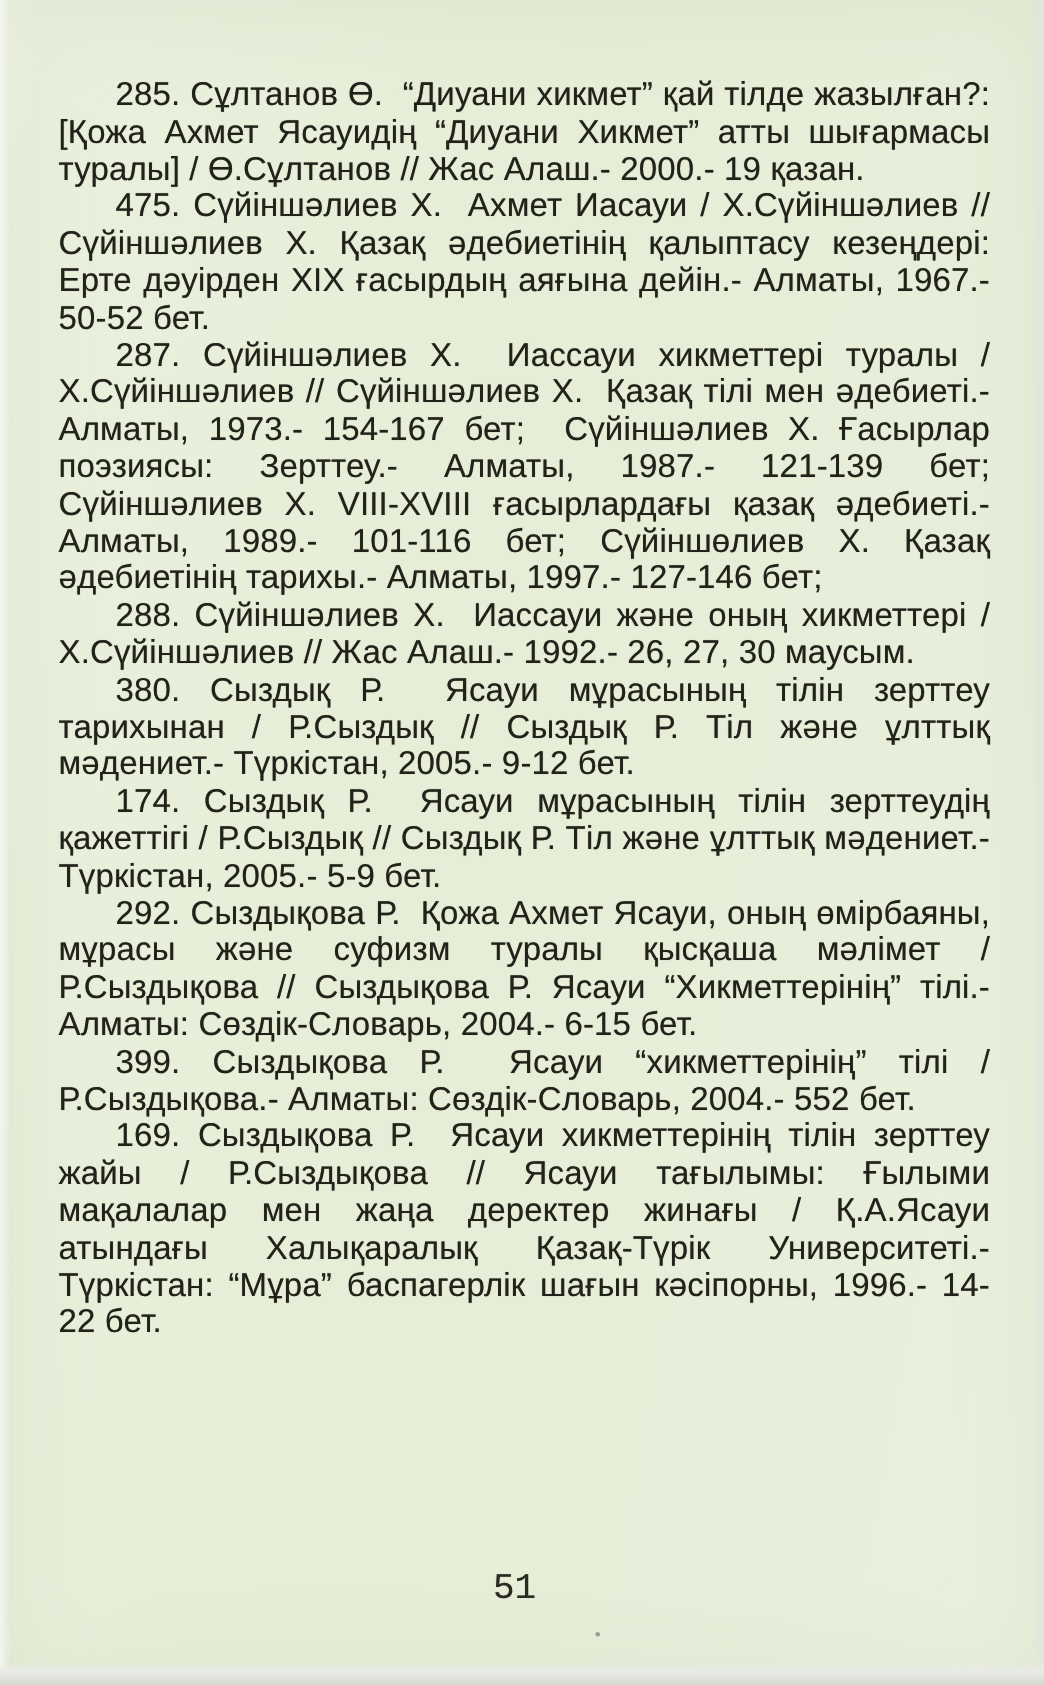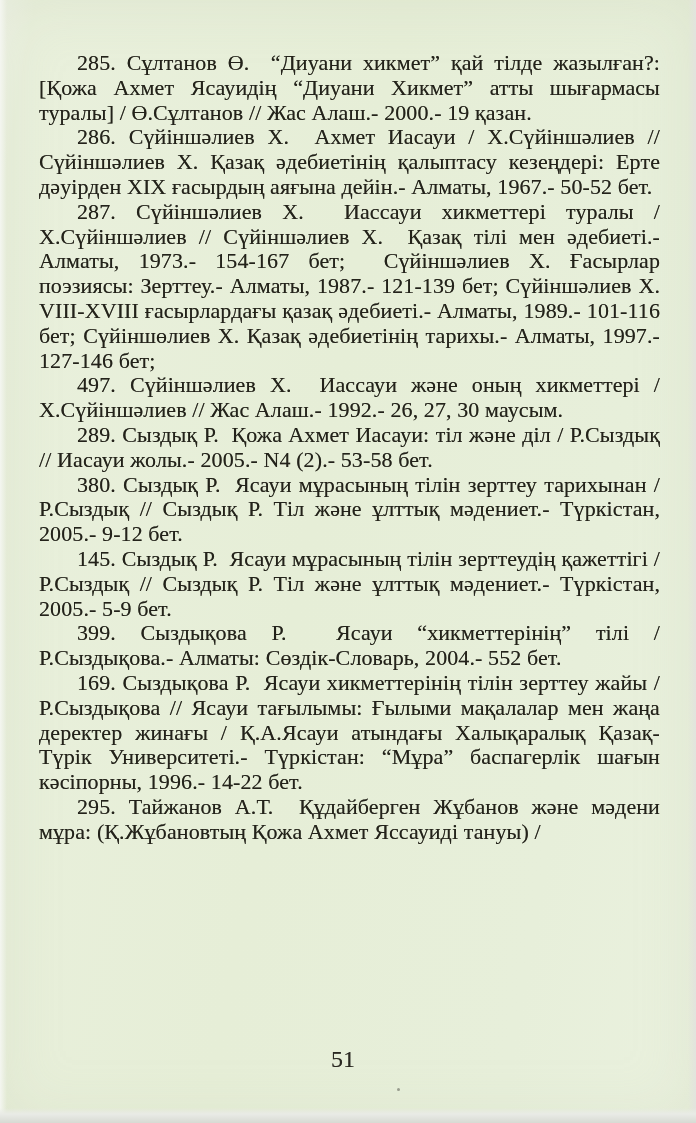--- a/index.html
+++ b/index.html
@@ -34,39 +34,39 @@
     position: absolute;
     left: 0; bottom: 0;
     width: 696px; height: 15px;
     background: linear-gradient(180deg, rgba(233,235,230,0), #e9ebe6 40%, #d7dad3 100%);
   }
   .text-block {
     position: absolute;
     left: 39px;
     top: 51px;
     width: 621px;
-    font-family: Liberation Serif, serif;
+    font-family: Liberation Sans, sans-serif;
     font-size: 22px;
     line-height: 24.8px;
     color: #23221a;
     text-align: justify;
     letter-spacing: 0.1px;
     text-shadow: 0 0 0.5px rgba(35, 34, 26, 0.55);
   }
   .entry {
     margin: 0;
     text-indent: 38px;
   }
   .page-number {
     position: absolute;
     top: 1046px;
     left: 0;
     width: 686px;
     text-align: center;
-    font-family: Liberation Serif, serif;
+    font-family: Liberation Mono, monospace;
     font-size: 24px;
     color: #2a2922;
     text-shadow: 0 0 0.5px rgba(35, 34, 26, 0.5);
   }
   .speck {
     position: absolute;
     left: 397px;
     top: 1088px;
     width: 3px; height: 3px;
     border-radius: 50%;
@@ -76,26 +76,25 @@
 </head>
 <body>
 
 <div class="page">
   <div class="edge-left"></div>
   <div class="edge-right"></div>
   <div class="edge-bottom"></div>
 
   <div class="text-block">
     <p class="entry"><span>285.</span> <span>Сұлтанов Ө.&nbsp; “Диуани хикмет” қай тілде жазылған?: [Қожа Ахмет Ясауидің “Диуани Хикмет” атты шығармасы туралы] / Ө.Сұлтанов // Жас Алаш.- 2000.- 19 қазан.</span></p>
-    <p class="entry"><span>286.</span> <span>Сүйіншәлиев Х.&nbsp; Ахмет Иасауи / Х.Сүйіншәлиев // Сүйіншәлиев Х. Қазақ әдебиетінің қалыптасу кезеңдері: Ерте дәуірден XIX ғасырдың аяғына дейін.- Алматы, 1967.- 50-52 бет.</span></p>
+    <p class="entry"><span>475.</span> <span>Сүйіншәлиев Х.&nbsp; Ахмет Иасауи / Х.Сүйіншәлиев // Сүйіншәлиев Х. Қазақ әдебиетінің қалыптасу кезеңдері: Ерте дәуірден XIX ғасырдың аяғына дейін.- Алматы, 1967.- 50-52 бет.</span></p>
     <p class="entry"><span>287.</span> <span>Сүйіншәлиев Х.&nbsp; Иассауи хикметтері туралы / Х.Сүйіншәлиев // Сүйіншәлиев Х.&nbsp; Қазақ тілі мен әдебиеті.- Алматы, 1973.- 154-167 бет;&nbsp; Сүйіншәлиев Х. Ғасырлар поэзиясы: Зерттеу.- Алматы, 1987.- 121-139 бет; Сүйіншәлиев Х. VIII-XVIII ғасырлардағы қазақ әдебиеті.- Алматы, 1989.- 101-116 бет; Сүйіншөлиев Х. Қазақ әдебиетінің тарихы.- Алматы, 1997.- 127-146 бет;</span></p>
-    <p class="entry"><span>497.</span> <span>Сүйіншәлиев Х.&nbsp; Иассауи және оның хикметтері / Х.Сүйіншәлиев // Жас Алаш.- 1992.- 26, 27, 30 маусым.</span></p>
-    <p class="entry"><span>289.</span> <span>Сыздық Р.&nbsp; Қожа Ахмет Иасауи: тіл және діл / Р.Сыздық // Иасауи жолы.- 2005.- N4 (2).- 53-58 бет.</span></p>
+    <p class="entry"><span>288.</span> <span>Сүйіншәлиев Х.&nbsp; Иассауи және оның хикметтері / Х.Сүйіншәлиев // Жас Алаш.- 1992.- 26, 27, 30 маусым.</span></p>
     <p class="entry"><span>380.</span> <span>Сыздық Р.&nbsp; Ясауи мұрасының тілін зерттеу тарихынан / Р.Сыздық // Сыздық Р. Тіл және ұлттық мәдениет.- Түркістан, 2005.- 9-12 бет.</span></p>
-    <p class="entry"><span>145.</span> <span>Сыздық Р.&nbsp; Ясауи мұрасының тілін зерттеудің қажеттігі / Р.Сыздық // Сыздық Р. Тіл және ұлттық мәдениет.- Түркістан, 2005.- 5-9 бет.</span></p>
+    <p class="entry"><span>174.</span> <span>Сыздық Р.&nbsp; Ясауи мұрасының тілін зерттеудің қажеттігі / Р.Сыздық // Сыздық Р. Тіл және ұлттық мәдениет.- Түркістан, 2005.- 5-9 бет.</span></p>
+    <p class="entry"><span>292.</span> <span>Сыздықова Р.&nbsp; Қожа Ахмет Ясауи, оның өмірбаяны, мұрасы және суфизм туралы қысқаша мәлімет / Р.Сыздықова // Сыздықова Р. Ясауи “Хикметтерінің” тілі.- Алматы: Сөздік-Словарь, 2004.- 6-15 бет.</span></p>
     <p class="entry"><span>399.</span> <span>Сыздықова Р.&nbsp; Ясауи “хикметтерінің” тілі / Р.Сыздықова.- Алматы: Сөздік-Словарь, 2004.- 552 бет.</span></p>
     <p class="entry"><span>169.</span> <span>Сыздықова Р.&nbsp; Ясауи хикметтерінің тілін зерттеу жайы / Р.Сыздықова // Ясауи тағылымы: Ғылыми мақалалар мен жаңа деректер жинағы / Қ.А.Ясауи атындағы Халықаралық Қазақ-Түрік Университеті.- Түркістан: “Мұра” баспагерлік шағын кәсіпорны, 1996.- 14-22 бет.</span></p>
-    <p class="entry"><span>295.</span> <span>Тайжанов А.Т.&nbsp; Құдайберген Жұбанов және мәдени мұра: (Қ.Жұбановтың Қожа Ахмет Яссауиді тануы) /</span></p>
   </div>
 
   <div class="page-number">51</div>
   <div class="speck"></div>
 </div>
 
 </body></html>

